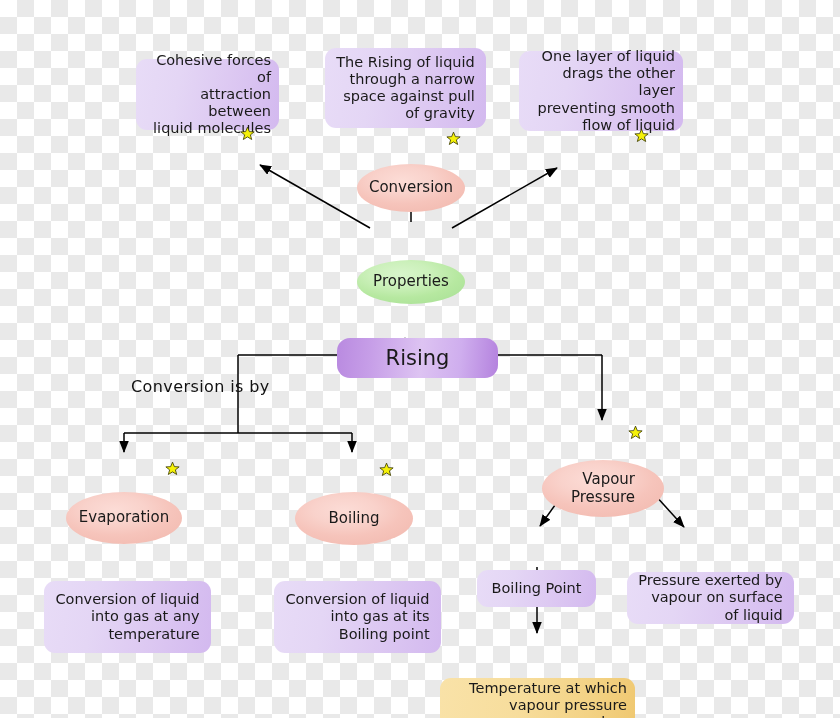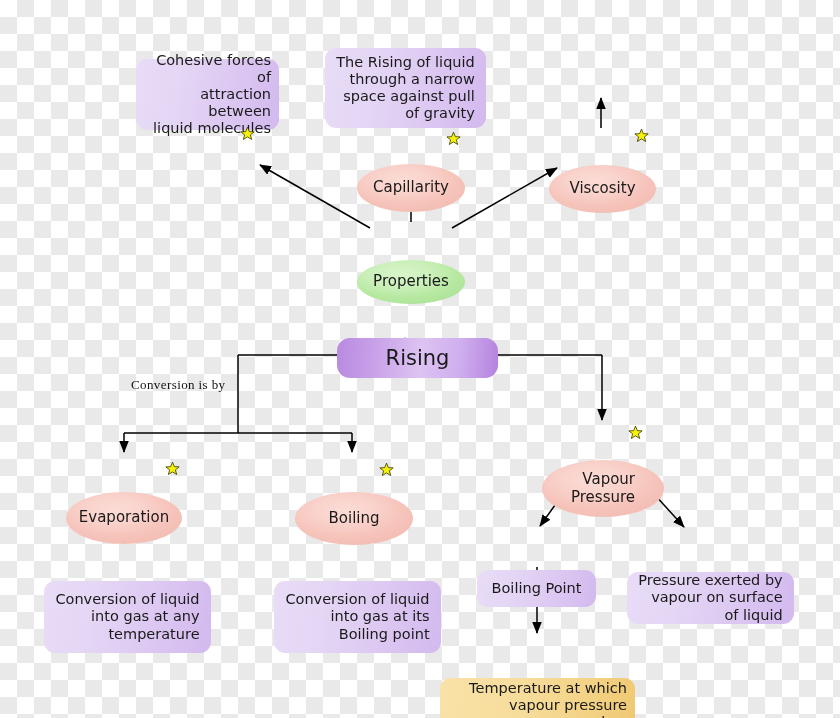--- a/index.html
+++ b/index.html
@@ -65,25 +65,24 @@
   }
   .ellipse.pink {
     background: radial-gradient(ellipse 70% 70% at 42% 34%, #fcdcd6 0%, #f9d2cb 38%, #f6c4bb 70%, #f3bdb3 100%);
   }
   .ellipse.green {
     background: radial-gradient(ellipse 72% 72% at 40% 32%, #d8f5cb 0%, #cbf0ba 40%, #b6e8a0 75%, #aee39a 100%);
   }
   .ellipse.green.big { font-size: 15.5px; }
   .label-plain {
     position: absolute;
-    font-size: 13px;
+    font-size: 16px;
     color: #111;
     letter-spacing: 0.4px;
     white-space: nowrap;
-    font-family: Liberation Serif, serif;
   }
   .star {
     position: absolute;
     width: 15px;
     height: 15px;
     pointer-events: none;
   }
   .nodetext { display: block; }
 </style>
 </head>
@@ -146,35 +145,38 @@
 liquid molecules</span>
   </div>
 
   <div class="node rect violet" style="left:325px; top:8px; width:161px; height:80px;">
     <span class="nodetext">The Rising of  liquid
 through a narrow
 space against pull
 of gravity</span>
   </div>
 
+  <div class="node rect violet" style="left:519px; top:11px; width:164px; height:80px;">
+    <span class="nodetext">One layer of liquid
+drags the other layer
+preventing smooth
+flow of liquid</span>
+  </div>
 
   <svg class="star" style="left:240px; top:126px;" viewBox="0 0 24 24">
     <path d="M12 1.8 L15 9 L22.6 9.4 L16.6 14.2 L18.7 21.6 L12 17.4 L5.3 21.6 L7.4 14.2 L1.4 9.4 L9 9 Z" fill="#f5f108" stroke="#3a3a00" stroke-width="1.3" stroke-linejoin="round"></path>
   </svg>
 
   <div class="node ellipse pink" style="left:357px; top:124px; width:108px; height:48px;">
-    <span class="nodetext">Capillarity</span>
+    <span class="nodetext">Conversion</span>
   </div>
   <svg class="star" style="left:446px; top:131px;" viewBox="0 0 24 24">
     <path d="M12 1.8 L15 9 L22.6 9.4 L16.6 14.2 L18.7 21.6 L12 17.4 L5.3 21.6 L7.4 14.2 L1.4 9.4 L9 9 Z" fill="#f5f108" stroke="#3a3a00" stroke-width="1.3" stroke-linejoin="round"></path>
   </svg>
 
-  <div class="node ellipse pink" style="left:549px; top:125px; width:107px; height:48px;">
-    <span class="nodetext">Viscosity</span>
-  </div>
   <svg class="star" style="left:634px; top:128px;" viewBox="0 0 24 24">
     <path d="M12 1.8 L15 9 L22.6 9.4 L16.6 14.2 L18.7 21.6 L12 17.4 L5.3 21.6 L7.4 14.2 L1.4 9.4 L9 9 Z" fill="#f5f108" stroke="#3a3a00" stroke-width="1.3" stroke-linejoin="round"></path>
   </svg>
 
   <div class="node ellipse green" style="left:357px; top:220px; width:108px; height:44px;">
     <span class="nodetext">Properties</span>
   </div>
 
   <div class="node bar" style="left:337px; top:298px; width:161px; height:40px;">
     <span class="nodetext">Rising</span>

